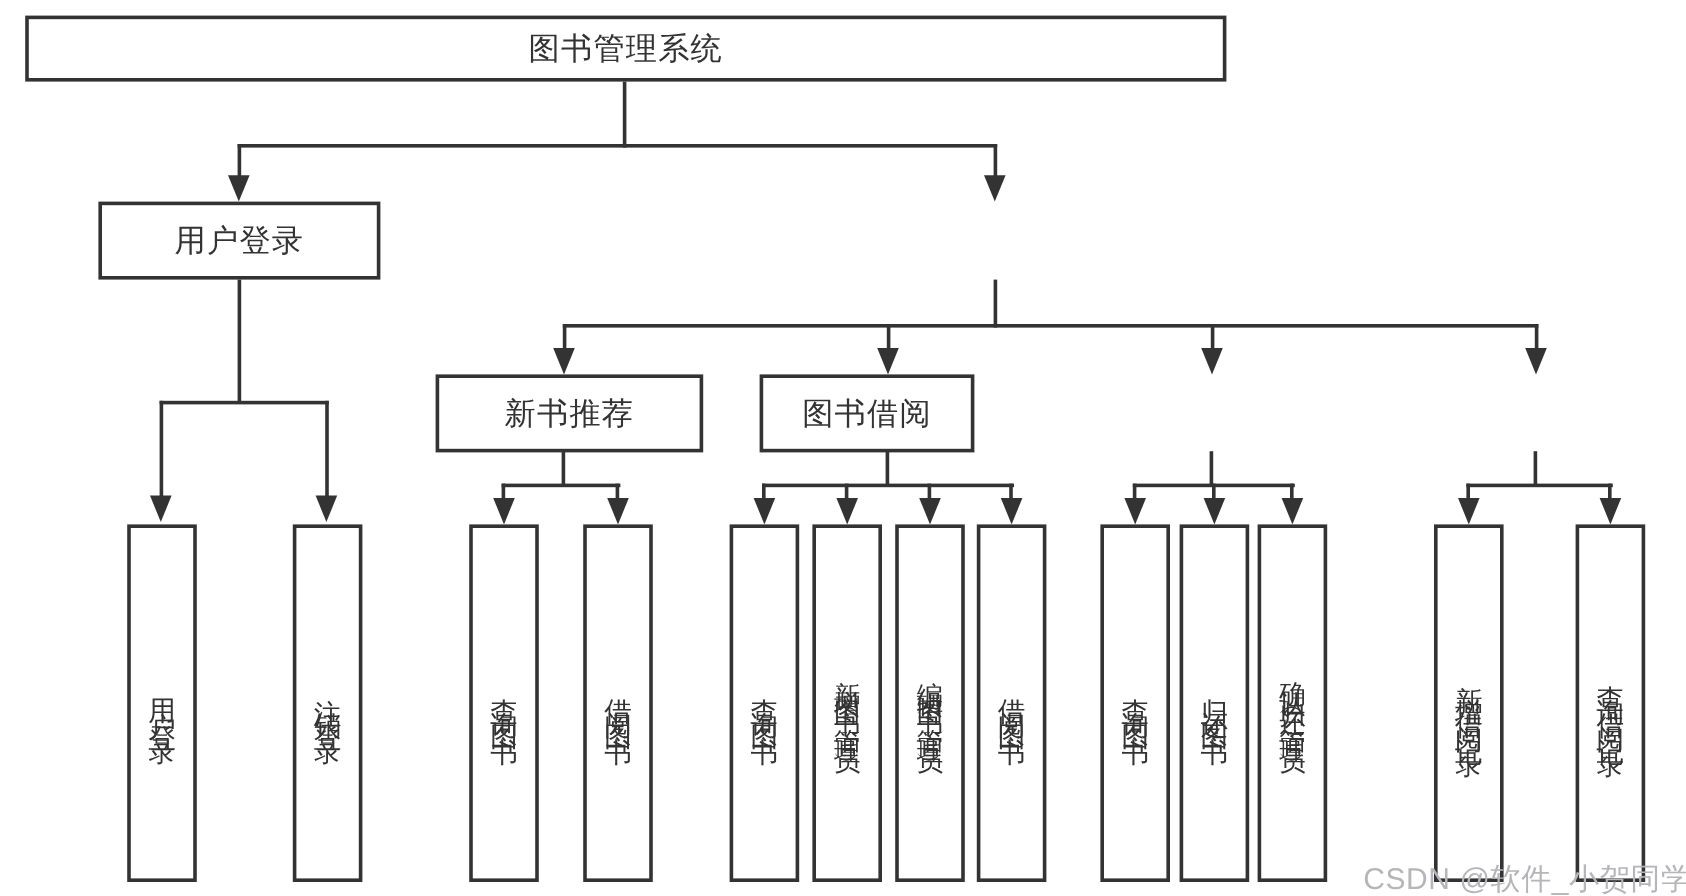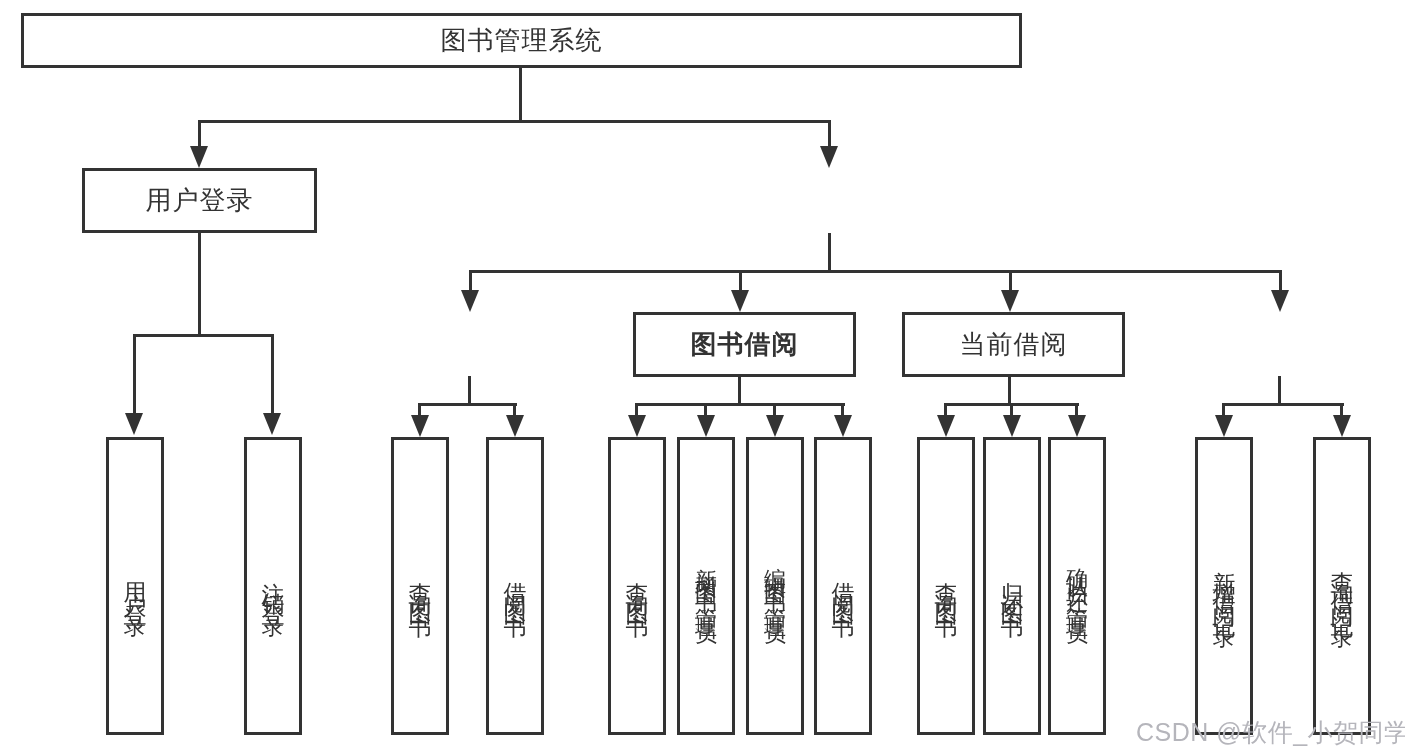--- a/index.html
+++ b/index.html
@@ -103,25 +103,25 @@
   <div class="line" style="left:469px;top:270px;width:813px;height:3px;"></div>
   <div class="line" style="left:469px;top:270px;width:3px;height:24px;"></div>
   <div class="arrowhead" style="left:461px;top:290px;"></div>
   <div class="line" style="left:739px;top:270px;width:3px;height:24px;"></div>
   <div class="arrowhead" style="left:731px;top:290px;"></div>
   <div class="line" style="left:1009px;top:270px;width:3px;height:24px;"></div>
   <div class="arrowhead" style="left:1001px;top:290px;"></div>
   <div class="line" style="left:1279px;top:270px;width:3px;height:24px;"></div>
   <div class="arrowhead" style="left:1271px;top:290px;"></div>
 
-  <div class="hbox" style="left:633px;top:312px;width:223px;height:65px;font-weight:bold;">
+  <div class="hbox" style="left:363px;top:312px;width:223px;height:65px;">
+    <span>新书推荐</span>
+  </div>
+  <div class="hbox" style="left:633px;top:312px;width:179px;height:65px;">
     <span>图书借阅</span>
-  </div>
-  <div class="hbox" style="left:902px;top:312px;width:223px;height:65px;">
-    <span>当前借阅</span>
   </div>
 
   <div class="line" style="left:468px;top:376px;width:3px;height:29px;"></div>
   <div class="line" style="left:418px;top:403px;width:99px;height:3px;"></div>
   <div class="line" style="left:418px;top:403px;width:3px;height:14px;"></div>
   <div class="arrowhead" style="left:411px;top:415px;"></div>
   <div class="line" style="left:513px;top:403px;width:3px;height:14px;"></div>
   <div class="arrowhead" style="left:506px;top:415px;"></div>
 
   <div class="line" style="left:738px;top:376px;width:3px;height:29px;"></div>

